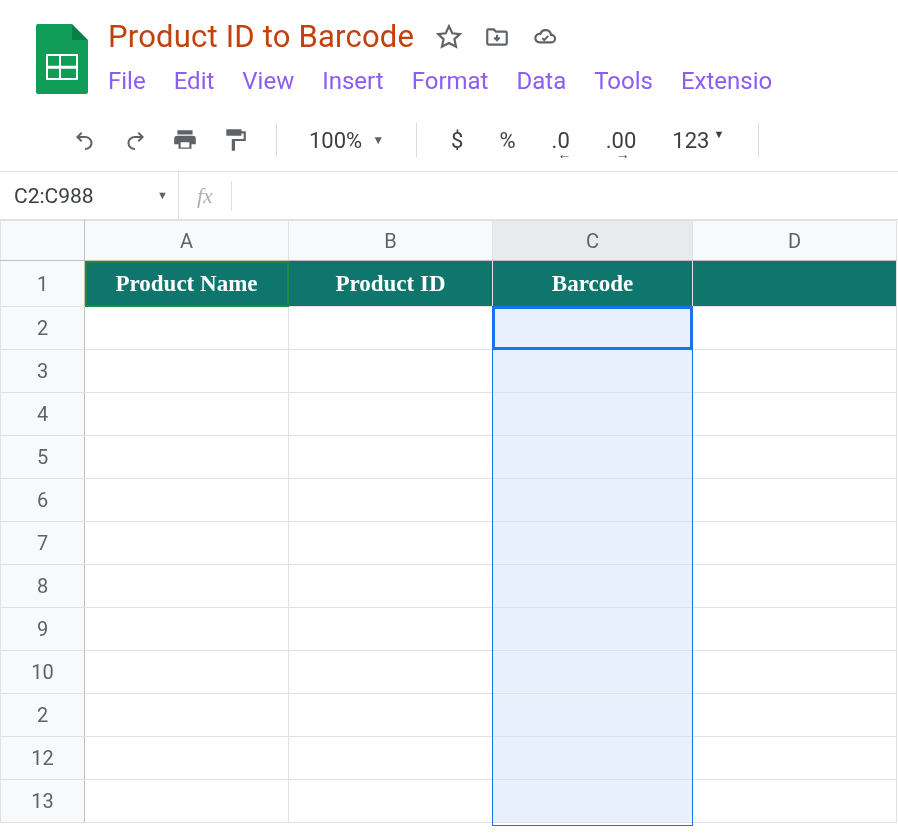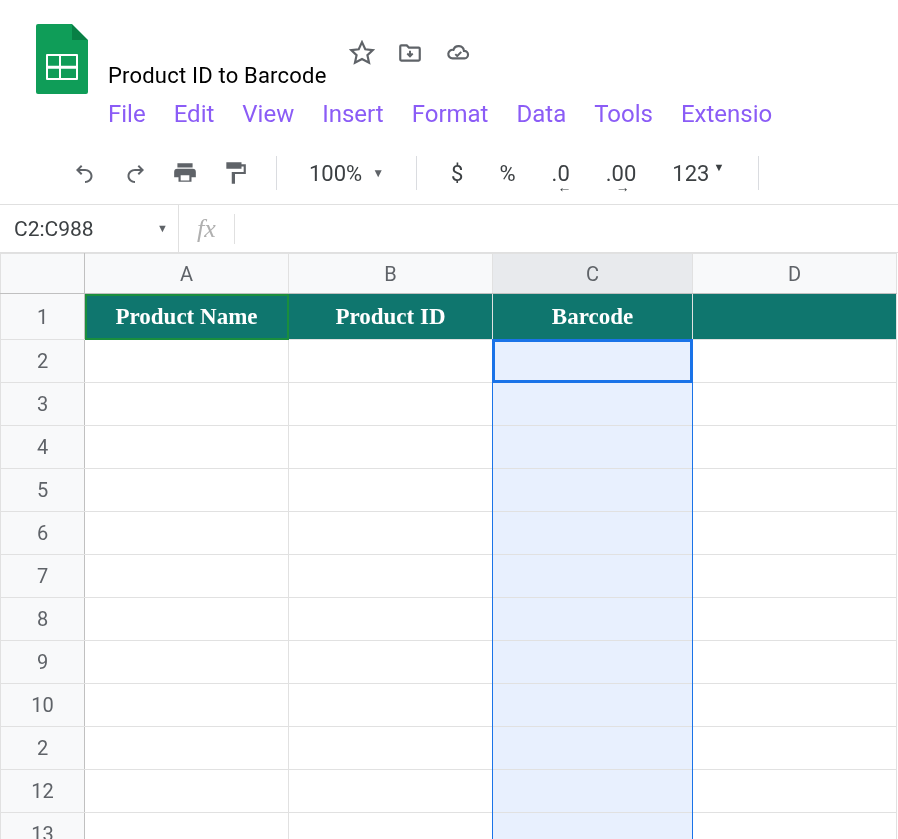--- a/index.html
+++ b/index.html
@@ -79,25 +79,24 @@
       display: flex;
       flex-direction: column;
       gap: 6px;
     }
     .title-row {
       display: flex;
       align-items: center;
       gap: 22px;
     }
     .doc-title {
-      font-size: 22px;
-      color: #000000;
+      font-size: 31px;
+      color: #c2410c;
       font-weight: 400;
       letter-spacing: 0.2px;
-      margin-top: 45px;
     }
     .title-icon {
       width: 26px;
       height: 26px;
       display: flex;
       align-items: center;
       justify-content: center;
       color: #5f6368;
     }
     
@@ -176,21 +175,21 @@
     }
     .name-box .caret { font-size: 11px; color: #5f6368; }
     .fx-divider {
       width: 1px;
       height: 100%;
       background: #e0e0e0;
     }
     .fx-label {
       font-family: Georgia, serif;
       font-style: italic;
-      font-size: 26px;
+      font-size: 22px;
       color: #b0b0b0;
       padding: 0 18px;
     }
     .fx-input-divider {
       width: 1px;
       height: 30px;
       background: #e0e0e0;
     }
     
     

